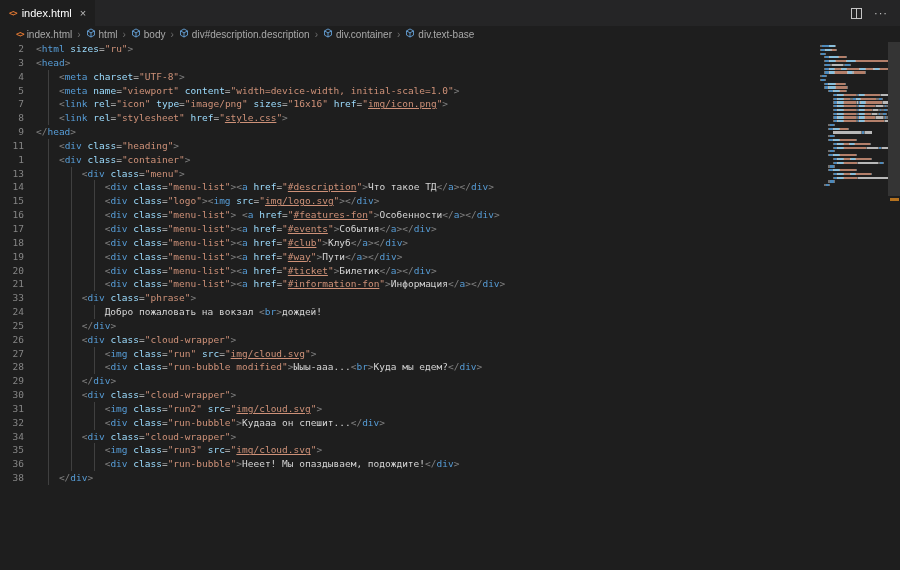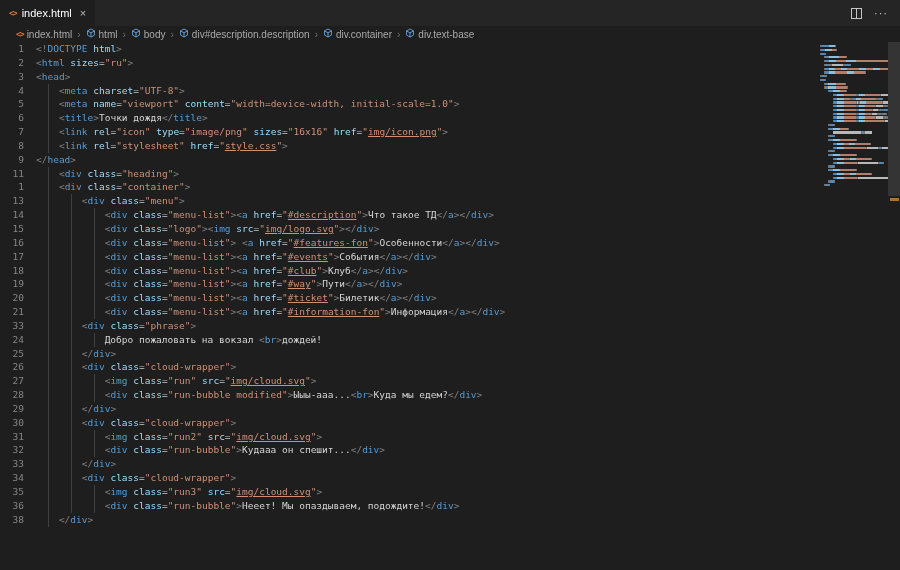--- a/index.html
+++ b/index.html
@@ -116,26 +116,24 @@
         <span><svg class="bc-cube" viewBox="0 0 16 16">
             <path d="M8 1.5 L13.5 4.6 V11.4 L8 14.5 L2.5 11.4 V4.6 Z" fill="none" stroke="#75beff" stroke-width="1.2"></path>
             <path d="M2.5 4.6 L8 7.8 L13.5 4.6 M8 7.8 V14.5" fill="none" stroke="#75beff" stroke-width="1.2"></path>
           </svg></span>
         <span>div.text-base</span>
       </span>
     </div>
 
   <div class="editor">
     <div class="code" id="code">
-        <div class="line"><span class="ln">1</span><span class="tk-p">&lt;!</span><span class="tk-t">DOCTYPE</span><span class="tk-a"> html</span><span class="tk-p">&gt;</span></div>
         <div class="line"><span class="ln">2</span><span class="tk-p">&lt;</span><span class="tk-t">html</span><span class="tk-x"> </span><span class="tk-a">sizes</span><span class="tk-e">=</span><span class="tk-s">"ru"</span><span class="tk-p">&gt;</span></div>
         <div class="line"><span class="ln">3</span><span class="tk-p">&lt;</span><span class="tk-t">head</span><span class="tk-p">&gt;</span></div>
         <div class="line"><span class="ln">4</span><span class="guide" style="left: 48px;"></span><span class="tk-w">    </span><span class="tk-p">&lt;</span><span class="tk-t">meta</span><span class="tk-x"> </span><span class="tk-a">charset</span><span class="tk-e">=</span><span class="tk-s">"UTF-8"</span><span class="tk-p">&gt;</span></div>
         <div class="line"><span class="ln">5</span><span class="guide" style="left: 48px;"></span><span class="tk-w">    </span><span class="tk-p">&lt;</span><span class="tk-t">meta</span><span class="tk-x"> </span><span class="tk-a">name</span><span class="tk-e">=</span><span class="tk-s">"viewport"</span><span class="tk-x"> </span><span class="tk-a">content</span><span class="tk-e">=</span><span class="tk-s">"width=device-width, initial-scale=1.0"</span><span class="tk-p">&gt;</span></div>
-        <div class="line"><span class="ln">6</span><span class="guide" style="left: 48px;"></span><span class="tk-w">    </span><span class="tk-p">&lt;</span><span class="tk-t">title</span><span class="tk-p">&gt;</span><span class="tk-x">Точки дождя</span><span class="tk-p">&lt;/</span><span class="tk-t">title</span><span class="tk-p">&gt;</span></div>
         <div class="line"><span class="ln">7</span><span class="guide" style="left: 48px;"></span><span class="tk-w">    </span><span class="tk-p">&lt;</span><span class="tk-t">link</span><span class="tk-x"> </span><span class="tk-a">rel</span><span class="tk-e">=</span><span class="tk-s">"icon"</span><span class="tk-x"> </span><span class="tk-a">type</span><span class="tk-e">=</span><span class="tk-s">"image/png"</span><span class="tk-x"> </span><span class="tk-a">sizes</span><span class="tk-e">=</span><span class="tk-s">"16x16"</span><span class="tk-x"> </span><span class="tk-a">href</span><span class="tk-e">=</span><span class="tk-s">"</span><span class="tk-l">img/icon.png</span><span class="tk-s">"</span><span class="tk-p">&gt;</span></div>
         <div class="line"><span class="ln">8</span><span class="guide" style="left: 48px;"></span><span class="tk-w">    </span><span class="tk-p">&lt;</span><span class="tk-t">link</span><span class="tk-x"> </span><span class="tk-a">rel</span><span class="tk-e">=</span><span class="tk-s">"stylesheet"</span><span class="tk-x"> </span><span class="tk-a">href</span><span class="tk-e">=</span><span class="tk-s">"</span><span class="tk-l">style.css</span><span class="tk-s">"</span><span class="tk-p">&gt;</span></div>
         <div class="line"><span class="ln">9</span><span class="tk-p">&lt;/</span><span class="tk-t">head</span><span class="tk-p">&gt;</span></div>
         <div class="line"><span class="ln">11</span><span class="guide" style="left: 48px;"></span><span class="tk-w">    </span><span class="tk-p">&lt;</span><span class="tk-t">div</span><span class="tk-x"> </span><span class="tk-a">class</span><span class="tk-e">=</span><span class="tk-s">"heading"</span><span class="tk-p">&gt;</span></div>
         <div class="line"><span class="ln">1</span><span class="guide" style="left: 48px;"></span><span class="tk-w">    </span><span class="tk-p">&lt;</span><span class="tk-t">div</span><span class="tk-x"> </span><span class="tk-a">class</span><span class="tk-e">=</span><span class="tk-s">"container"</span><span class="tk-p">&gt;</span></div>
         <div class="line"><span class="ln">13</span><span class="guide" style="left: 48px;"></span><span class="guide" style="left: 70.88px;"></span><span class="tk-w">        </span><span class="tk-p">&lt;</span><span class="tk-t">div</span><span class="tk-x"> </span><span class="tk-a">class</span><span class="tk-e">=</span><span class="tk-s">"menu"</span><span class="tk-p">&gt;</span></div>
         <div class="line"><span class="ln">14</span><span class="guide" style="left: 48px;"></span><span class="guide" style="left: 70.88px;"></span><span class="guide" style="left: 93.76px;"></span><span class="tk-w">            </span><span class="tk-p">&lt;</span><span class="tk-t">div</span><span class="tk-x"> </span><span class="tk-a">class</span><span class="tk-e">=</span><span class="tk-s">"menu-list"</span><span class="tk-p">&gt;</span><span class="tk-p">&lt;</span><span class="tk-t">a</span><span class="tk-x"> </span><span class="tk-a">href</span><span class="tk-e">=</span><span class="tk-s">"</span><span class="tk-l">#description</span><span class="tk-s">"</span><span class="tk-p">&gt;</span><span class="tk-x">Что такое ТД</span><span class="tk-p">&lt;/</span><span class="tk-t">a</span><span class="tk-p">&gt;</span><span class="tk-p">&lt;/</span><span class="tk-t">div</span><span class="tk-p">&gt;</span></div>
         <div class="line"><span class="ln">15</span><span class="guide" style="left: 48px;"></span><span class="guide" style="left: 70.88px;"></span><span class="guide" style="left: 93.76px;"></span><span class="tk-w">            </span><span class="tk-p">&lt;</span><span class="tk-t">div</span><span class="tk-x"> </span><span class="tk-a">class</span><span class="tk-e">=</span><span class="tk-s">"logo"</span><span class="tk-p">&gt;</span><span class="tk-p">&lt;</span><span class="tk-t">img</span><span class="tk-x"> </span><span class="tk-a">src</span><span class="tk-e">=</span><span class="tk-s">"</span><span class="tk-l">img/logo.svg</span><span class="tk-s">"</span><span class="tk-p">&gt;</span><span class="tk-p">&lt;/</span><span class="tk-t">div</span><span class="tk-p">&gt;</span></div>
         <div class="line"><span class="ln">16</span><span class="guide" style="left: 48px;"></span><span class="guide" style="left: 70.88px;"></span><span class="guide" style="left: 93.76px;"></span><span class="tk-w">            </span><span class="tk-p">&lt;</span><span class="tk-t">div</span><span class="tk-x"> </span><span class="tk-a">class</span><span class="tk-e">=</span><span class="tk-s">"menu-list"</span><span class="tk-p">&gt;</span><span class="tk-x"> </span><span class="tk-p">&lt;</span><span class="tk-t">a</span><span class="tk-x"> </span><span class="tk-a">href</span><span class="tk-e">=</span><span class="tk-s">"</span><span class="tk-l">#features-fon</span><span class="tk-s">"</span><span class="tk-p">&gt;</span><span class="tk-x">Особенности</span><span class="tk-p">&lt;/</span><span class="tk-t">a</span><span class="tk-p">&gt;</span><span class="tk-p">&lt;/</span><span class="tk-t">div</span><span class="tk-p">&gt;</span></div>
         <div class="line"><span class="ln">17</span><span class="guide" style="left: 48px;"></span><span class="guide" style="left: 70.88px;"></span><span class="guide" style="left: 93.76px;"></span><span class="tk-w">            </span><span class="tk-p">&lt;</span><span class="tk-t">div</span><span class="tk-x"> </span><span class="tk-a">class</span><span class="tk-e">=</span><span class="tk-s">"menu-list"</span><span class="tk-p">&gt;</span><span class="tk-p">&lt;</span><span class="tk-t">a</span><span class="tk-x"> </span><span class="tk-a">href</span><span class="tk-e">=</span><span class="tk-s">"</span><span class="tk-l">#events</span><span class="tk-s">"</span><span class="tk-p">&gt;</span><span class="tk-x">События</span><span class="tk-p">&lt;/</span><span class="tk-t">a</span><span class="tk-p">&gt;</span><span class="tk-p">&lt;/</span><span class="tk-t">div</span><span class="tk-p">&gt;</span></div>
@@ -146,21 +144,20 @@
         <div class="line"><span class="ln">33</span><span class="guide" style="left: 48px;"></span><span class="guide" style="left: 70.88px;"></span><span class="tk-w">        </span><span class="tk-p">&lt;</span><span class="tk-t">div</span><span class="tk-x"> </span><span class="tk-a">class</span><span class="tk-e">=</span><span class="tk-s">"phrase"</span><span class="tk-p">&gt;</span></div>
         <div class="line"><span class="ln">24</span><span class="guide" style="left: 48px;"></span><span class="guide" style="left: 70.88px;"></span><span class="guide" style="left: 93.76px;"></span><span class="tk-w">            </span><span class="tk-x">Добро пожаловать на вокзал </span><span class="tk-p">&lt;</span><span class="tk-t">br</span><span class="tk-p">&gt;</span><span class="tk-x">дождей!</span></div>
         <div class="line"><span class="ln">25</span><span class="guide" style="left: 48px;"></span><span class="guide" style="left: 70.88px;"></span><span class="tk-w">        </span><span class="tk-p">&lt;/</span><span class="tk-t">div</span><span class="tk-p">&gt;</span></div>
         <div class="line"><span class="ln">26</span><span class="guide" style="left: 48px;"></span><span class="guide" style="left: 70.88px;"></span><span class="tk-w">        </span><span class="tk-p">&lt;</span><span class="tk-t">div</span><span class="tk-x"> </span><span class="tk-a">class</span><span class="tk-e">=</span><span class="tk-s">"cloud-wrapper"</span><span class="tk-p">&gt;</span></div>
         <div class="line"><span class="ln">27</span><span class="guide" style="left: 48px;"></span><span class="guide" style="left: 70.88px;"></span><span class="guide" style="left: 93.76px;"></span><span class="tk-w">            </span><span class="tk-p">&lt;</span><span class="tk-t">img</span><span class="tk-x"> </span><span class="tk-a">class</span><span class="tk-e">=</span><span class="tk-s">"run"</span><span class="tk-x"> </span><span class="tk-a">src</span><span class="tk-e">=</span><span class="tk-s">"</span><span class="tk-l">img/cloud.svg</span><span class="tk-s">"</span><span class="tk-p">&gt;</span></div>
         <div class="line"><span class="ln">28</span><span class="guide" style="left: 48px;"></span><span class="guide" style="left: 70.88px;"></span><span class="guide" style="left: 93.76px;"></span><span class="tk-w">            </span><span class="tk-p">&lt;</span><span class="tk-t">div</span><span class="tk-x"> </span><span class="tk-a">class</span><span class="tk-e">=</span><span class="tk-s">"run-bubble modified"</span><span class="tk-p">&gt;</span><span class="tk-x">Ыыы-ааа...</span><span class="tk-p">&lt;</span><span class="tk-t">br</span><span class="tk-p">&gt;</span><span class="tk-x">Куда мы едем?</span><span class="tk-p">&lt;/</span><span class="tk-t">div</span><span class="tk-p">&gt;</span></div>
         <div class="line"><span class="ln">29</span><span class="guide" style="left: 48px;"></span><span class="guide" style="left: 70.88px;"></span><span class="tk-w">        </span><span class="tk-p">&lt;/</span><span class="tk-t">div</span><span class="tk-p">&gt;</span></div>
         <div class="line"><span class="ln">30</span><span class="guide" style="left: 48px;"></span><span class="guide" style="left: 70.88px;"></span><span class="tk-w">        </span><span class="tk-p">&lt;</span><span class="tk-t">div</span><span class="tk-x"> </span><span class="tk-a">class</span><span class="tk-e">=</span><span class="tk-s">"cloud-wrapper"</span><span class="tk-p">&gt;</span></div>
         <div class="line"><span class="ln">31</span><span class="guide" style="left: 48px;"></span><span class="guide" style="left: 70.88px;"></span><span class="guide" style="left: 93.76px;"></span><span class="tk-w">            </span><span class="tk-p">&lt;</span><span class="tk-t">img</span><span class="tk-x"> </span><span class="tk-a">class</span><span class="tk-e">=</span><span class="tk-s">"run2"</span><span class="tk-x"> </span><span class="tk-a">src</span><span class="tk-e">=</span><span class="tk-s">"</span><span class="tk-l">img/cloud.svg</span><span class="tk-s">"</span><span class="tk-p">&gt;</span></div>
         <div class="line"><span class="ln">32</span><span class="guide" style="left: 48px;"></span><span class="guide" style="left: 70.88px;"></span><span class="guide" style="left: 93.76px;"></span><span class="tk-w">            </span><span class="tk-p">&lt;</span><span class="tk-t">div</span><span class="tk-x"> </span><span class="tk-a">class</span><span class="tk-e">=</span><span class="tk-s">"run-bubble"</span><span class="tk-p">&gt;</span><span class="tk-x">Кудааа он спешит...</span><span class="tk-p">&lt;/</span><span class="tk-t">div</span><span class="tk-p">&gt;</span></div>
-        <div class="line"><span class="ln">33</span><span class="guide" style="left: 48px;"></span><span class="guide" style="left: 70.88px;"></span><span class="tk-w">        </span><span class="tk-p">&lt;/</span><span class="tk-t">div</span><span class="tk-p">&gt;</span></div>
         <div class="line"><span class="ln">34</span><span class="guide" style="left: 48px;"></span><span class="guide" style="left: 70.88px;"></span><span class="tk-w">        </span><span class="tk-p">&lt;</span><span class="tk-t">div</span><span class="tk-x"> </span><span class="tk-a">class</span><span class="tk-e">=</span><span class="tk-s">"cloud-wrapper"</span><span class="tk-p">&gt;</span></div>
         <div class="line"><span class="ln">35</span><span class="guide" style="left: 48px;"></span><span class="guide" style="left: 70.88px;"></span><span class="guide" style="left: 93.76px;"></span><span class="tk-w">            </span><span class="tk-p">&lt;</span><span class="tk-t">img</span><span class="tk-x"> </span><span class="tk-a">class</span><span class="tk-e">=</span><span class="tk-s">"run3"</span><span class="tk-x"> </span><span class="tk-a">src</span><span class="tk-e">=</span><span class="tk-s">"</span><span class="tk-l">img/cloud.svg</span><span class="tk-s">"</span><span class="tk-p">&gt;</span></div>
         <div class="line"><span class="ln">36</span><span class="guide" style="left: 48px;"></span><span class="guide" style="left: 70.88px;"></span><span class="guide" style="left: 93.76px;"></span><span class="tk-w">            </span><span class="tk-p">&lt;</span><span class="tk-t">div</span><span class="tk-x"> </span><span class="tk-a">class</span><span class="tk-e">=</span><span class="tk-s">"run-bubble"</span><span class="tk-p">&gt;</span><span class="tk-x">Нееет! Мы опаздываем, подождите!</span><span class="tk-p">&lt;/</span><span class="tk-t">div</span><span class="tk-p">&gt;</span></div>
         <div class="line"><span class="ln">38</span><span class="guide" style="left: 48px;"></span><span class="tk-w">    </span><span class="tk-p">&lt;/</span><span class="tk-t">div</span><span class="tk-p">&gt;</span></div>
       </div>
     <div class="minimap" id="minimap">
         <div class="mm-line" style="top: 3px;"><span class="mm-seg" style="width: 2.1px; background: rgb(128, 128, 128);"></span><span class="mm-seg" style="width: 7.35px; background: rgb(86, 156, 214);"></span><span class="mm-seg" style="width: 5.25px; background: rgb(156, 220, 254);"></span><span class="mm-seg" style="width: 1.05px; background: rgb(128, 128, 128);"></span></div>
         <div class="mm-line" style="top: 6.76px;"><span class="mm-seg" style="width: 1.05px; background: rgb(128, 128, 128);"></span><span class="mm-seg" style="width: 4.2px; background: rgb(86, 156, 214);"></span><span class="mm-seg" style="width: 1.05px; background: rgb(212, 212, 212);"></span><span class="mm-seg" style="width: 4.2px; background: rgb(156, 220, 254);"></span><span class="mm-seg" style="width: 1.05px; background: rgb(200, 200, 200);"></span><span class="mm-seg" style="width: 4.2px; background: rgb(206, 145, 120);"></span><span class="mm-seg" style="width: 1.05px; background: rgb(128, 128, 128);"></span></div>
         <div class="mm-line" style="top: 10.52px;"><span class="mm-seg" style="width: 1.05px; background: rgb(128, 128, 128);"></span><span class="mm-seg" style="width: 4.2px; background: rgb(86, 156, 214);"></span><span class="mm-seg" style="width: 1.05px; background: rgb(128, 128, 128);"></span></div>
         <div class="mm-line" style="top: 14.28px;"><span class="mm-seg" style="width: 4.2px; background: transparent;"></span><span class="mm-seg" style="width: 1.05px; background: rgb(128, 128, 128);"></span><span class="mm-seg" style="width: 4.2px; background: rgb(86, 156, 214);"></span><span class="mm-seg" style="width: 1.05px; background: rgb(212, 212, 212);"></span><span class="mm-seg" style="width: 7.35px; background: rgb(156, 220, 254);"></span><span class="mm-seg" style="width: 1.05px; background: rgb(200, 200, 200);"></span><span class="mm-seg" style="width: 7.35px; background: rgb(206, 145, 120);"></span><span class="mm-seg" style="width: 1.05px; background: rgb(128, 128, 128);"></span></div>

